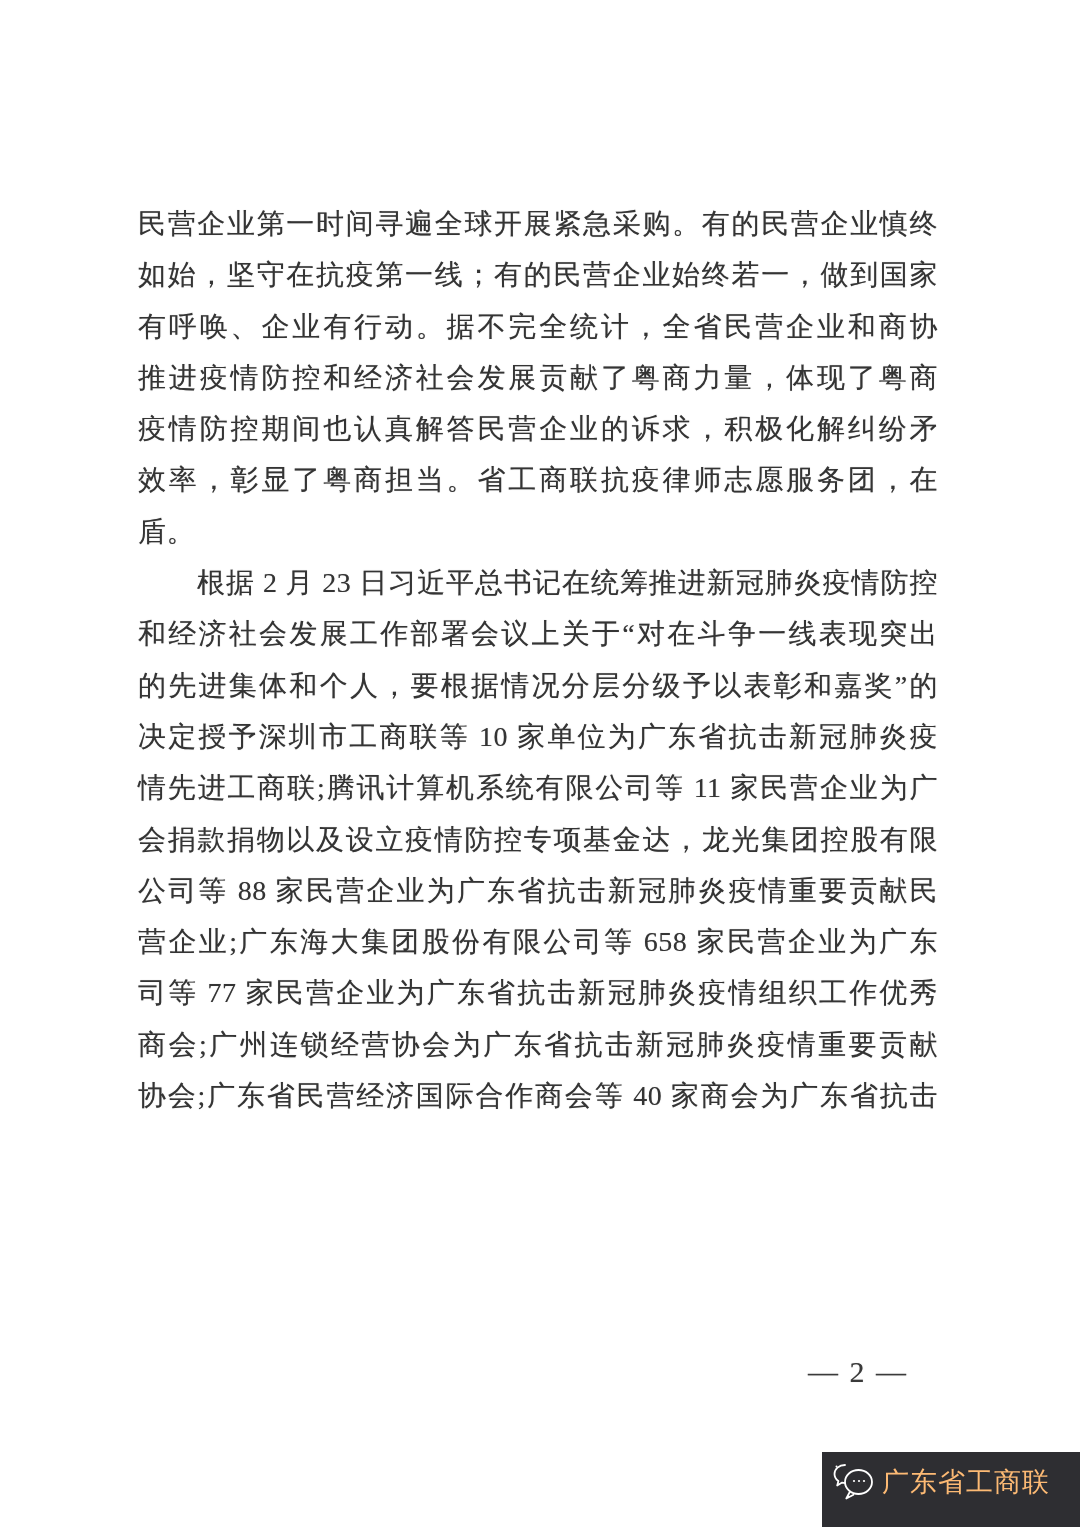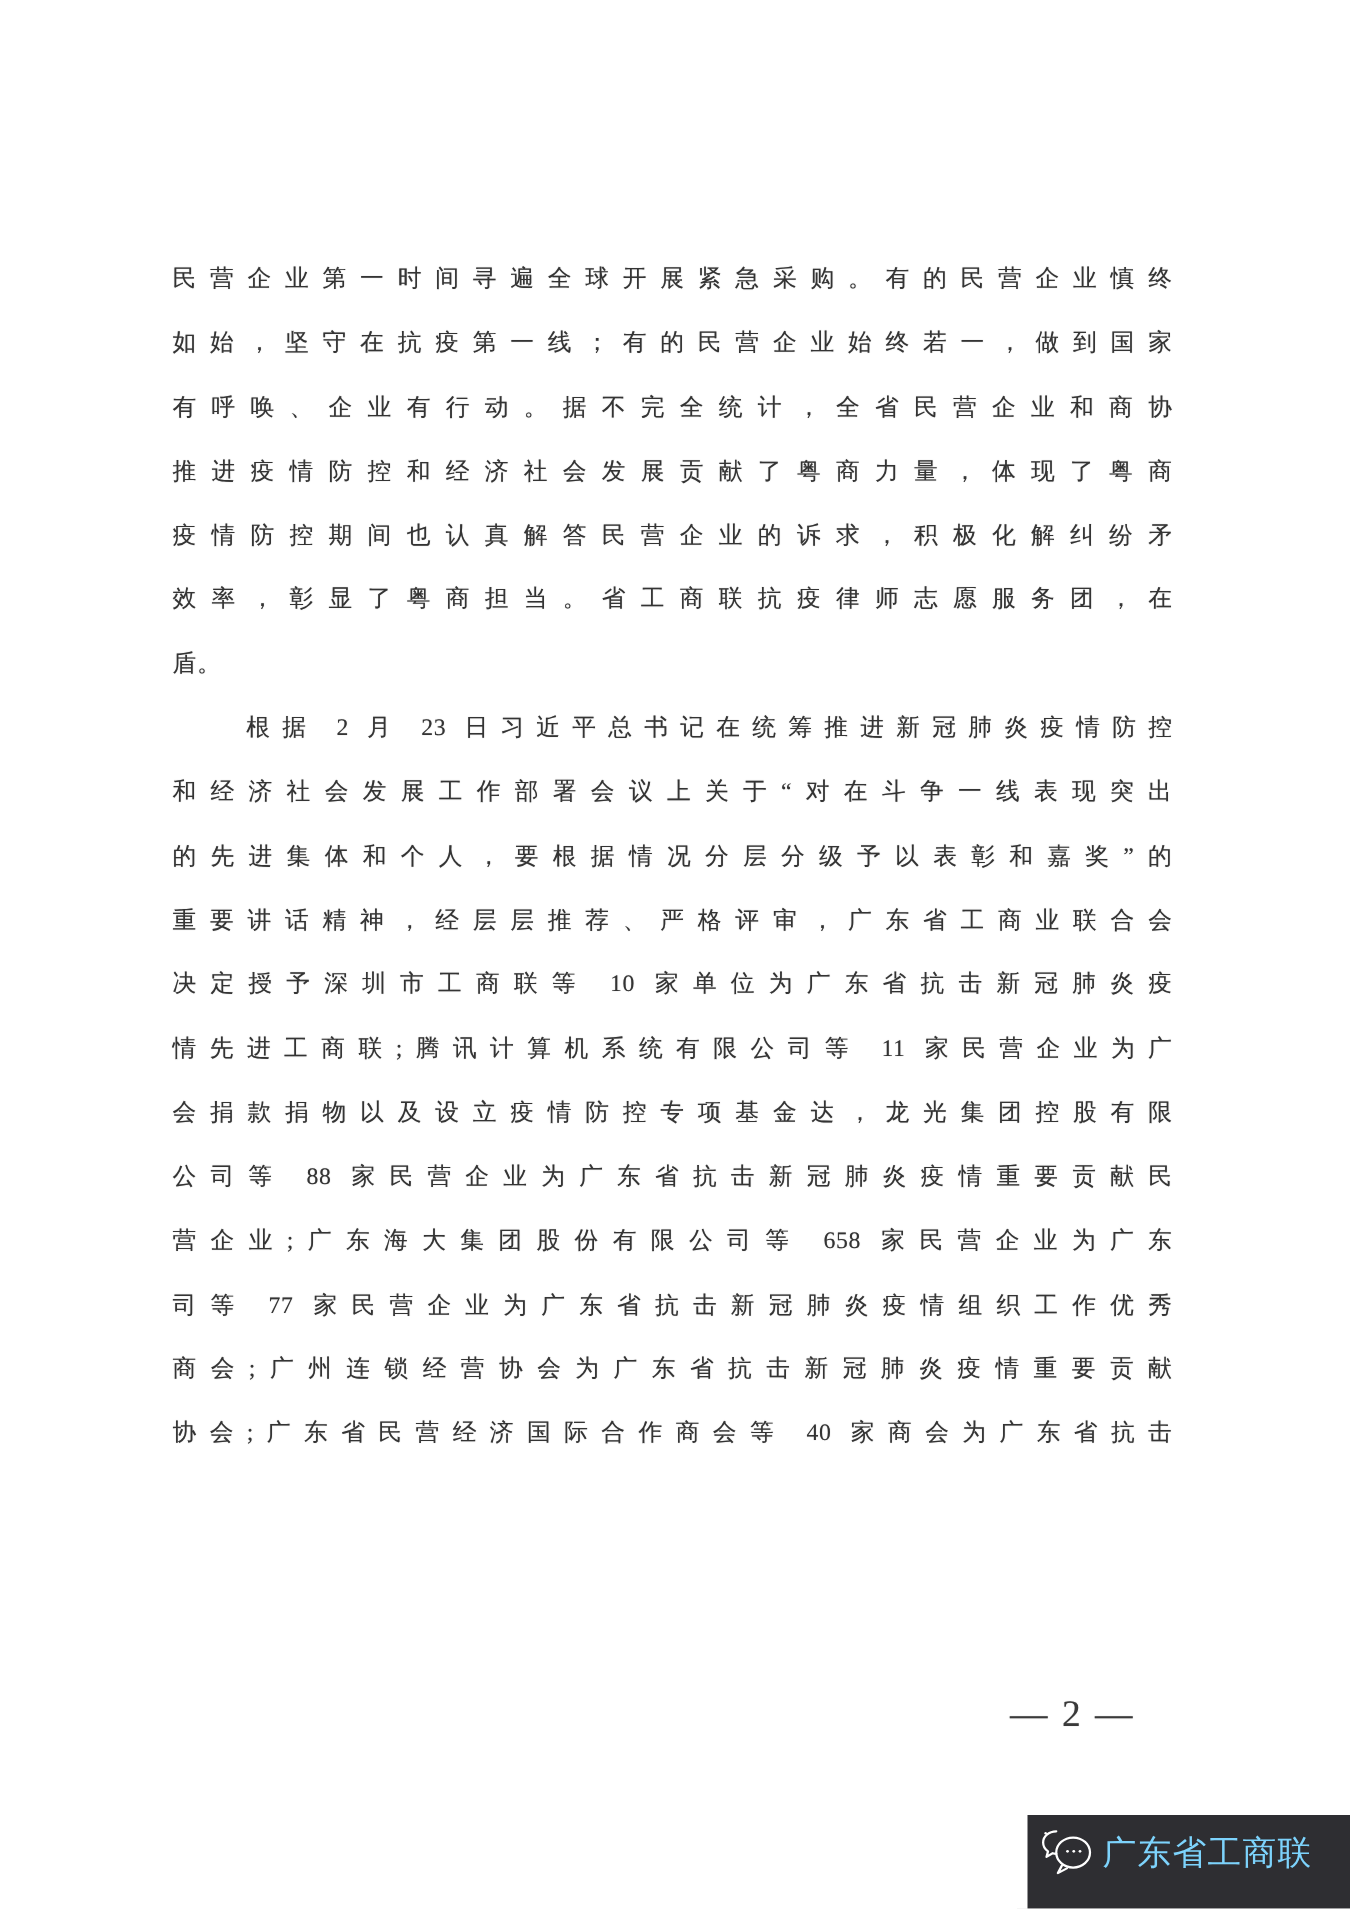--- a/index.html
+++ b/index.html
@@ -12,21 +12,21 @@
     overflow: hidden;
     font-family: "Liberation Serif", "DejaVu Serif", serif;
   }
   
   .doc-body {
     position: absolute;
     left: 138px;
     top: 198px;
     width: 800px;
     color: #343434;
-    font-size: 19px;
+    font-size: 28px;
     line-height: 51.3px;
     letter-spacing: 0.5px;
     text-shadow: 0 0 0.7px rgba(70,70,70,0.55);
   }
   .line {
     height: 51.3px;
     white-space: nowrap;
     text-align: justify;
     text-align-last: justify;
     text-justify: inter-character;
@@ -65,21 +65,21 @@
     align-items: center;
     height: 44px;
   }
   .footer-logo {
     width: 44px;
     height: 40px;
     margin-right: 6px;
     flex: 0 0 auto;
   }
   .footer-name {
-    color: #7dd3fc;
+    color: #fdba74;
     font-size: 27px;
     line-height: 44px;
     font-family: "Liberation Sans", "DejaVu Sans", sans-serif;
     letter-spacing: 1px;
     white-space: nowrap;
   }
 </style>
 </head>
 <body>
 
@@ -89,21 +89,20 @@
     <div class="line">民营企业第一时间寻遍全球开展紧急采购。有的民营企业慎终</div>
     <div class="line">如始，坚守在抗疫第一线；有的民营企业始终若一，做到国家</div>
     <div class="line">有呼唤、企业有行动。据不完全统计，全省民营企业和商协</div>
     <div class="line">推进疫情防控和经济社会发展贡献了粤商力量，体现了粤商</div>
     <div class="line">疫情防控期间也认真解答民营企业的诉求，积极化解纠纷矛</div>
     <div class="line">效率，彰显了粤商担当。省工商联抗疫律师志愿服务团，在</div>
     <div class="line para-end">盾。</div>
     <div class="line indent">根据 2 月 23 日习近平总书记在统筹推进新冠肺炎疫情防控</div>
     <div class="line">和经济社会发展工作部署会议上关于“对在斗争一线表现突出</div>
     <div class="line">的先进集体和个人，要根据情况分层分级予以表彰和嘉奖”的</div>
-    <div class="line">重要讲话精神，经层层推荐、严格评审，广东省工商业联合会</div>
     <div class="line">决定授予深圳市工商联等 10 家单位为广东省抗击新冠肺炎疫</div>
     <div class="line">情先进工商联;腾讯计算机系统有限公司等 11 家民营企业为广</div>
     <div class="line">会捐款捐物以及设立疫情防控专项基金达，龙光集团控股有限</div>
     <div class="line">公司等 88 家民营企业为广东省抗击新冠肺炎疫情重要贡献民</div>
     <div class="line">营企业;广东海大集团股份有限公司等 658 家民营企业为广东</div>
     <div class="line">司等 77 家民营企业为广东省抗击新冠肺炎疫情组织工作优秀</div>
     <div class="line">商会;广州连锁经营协会为广东省抗击新冠肺炎疫情重要贡献</div>
     <div class="line">协会;广东省民营经济国际合作商会等 40 家商会为广东省抗击</div>
   </div>
 

